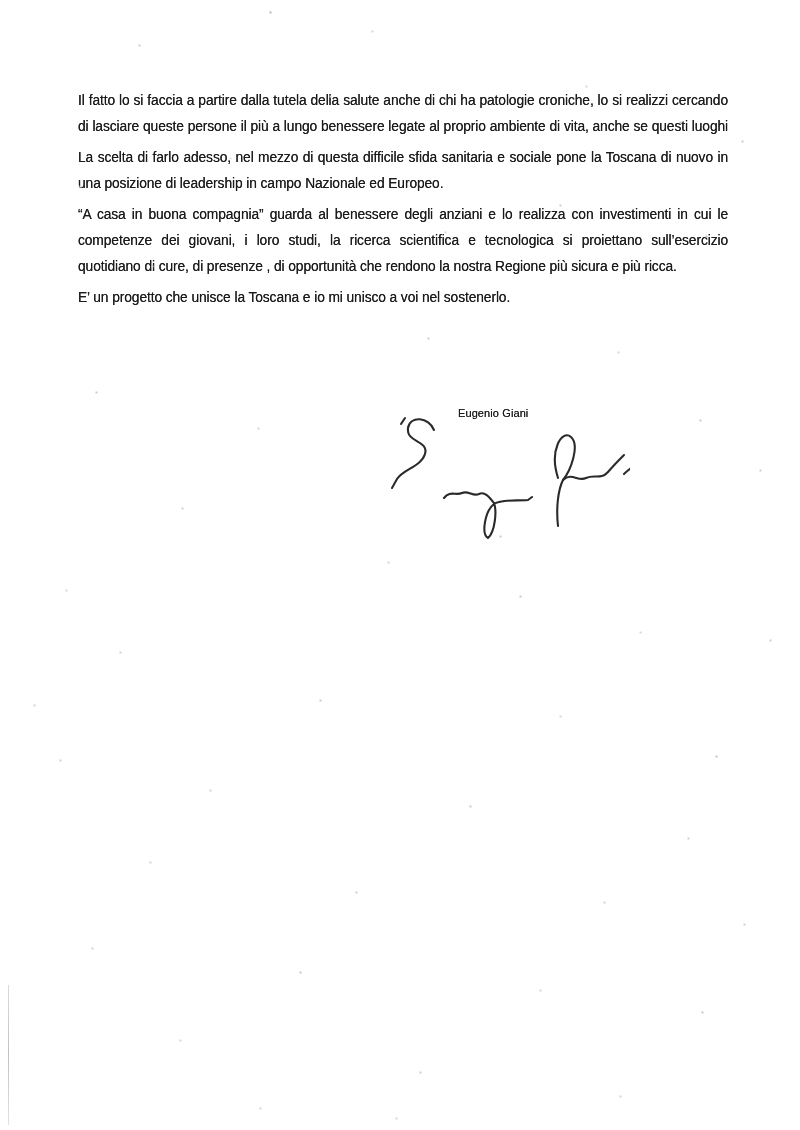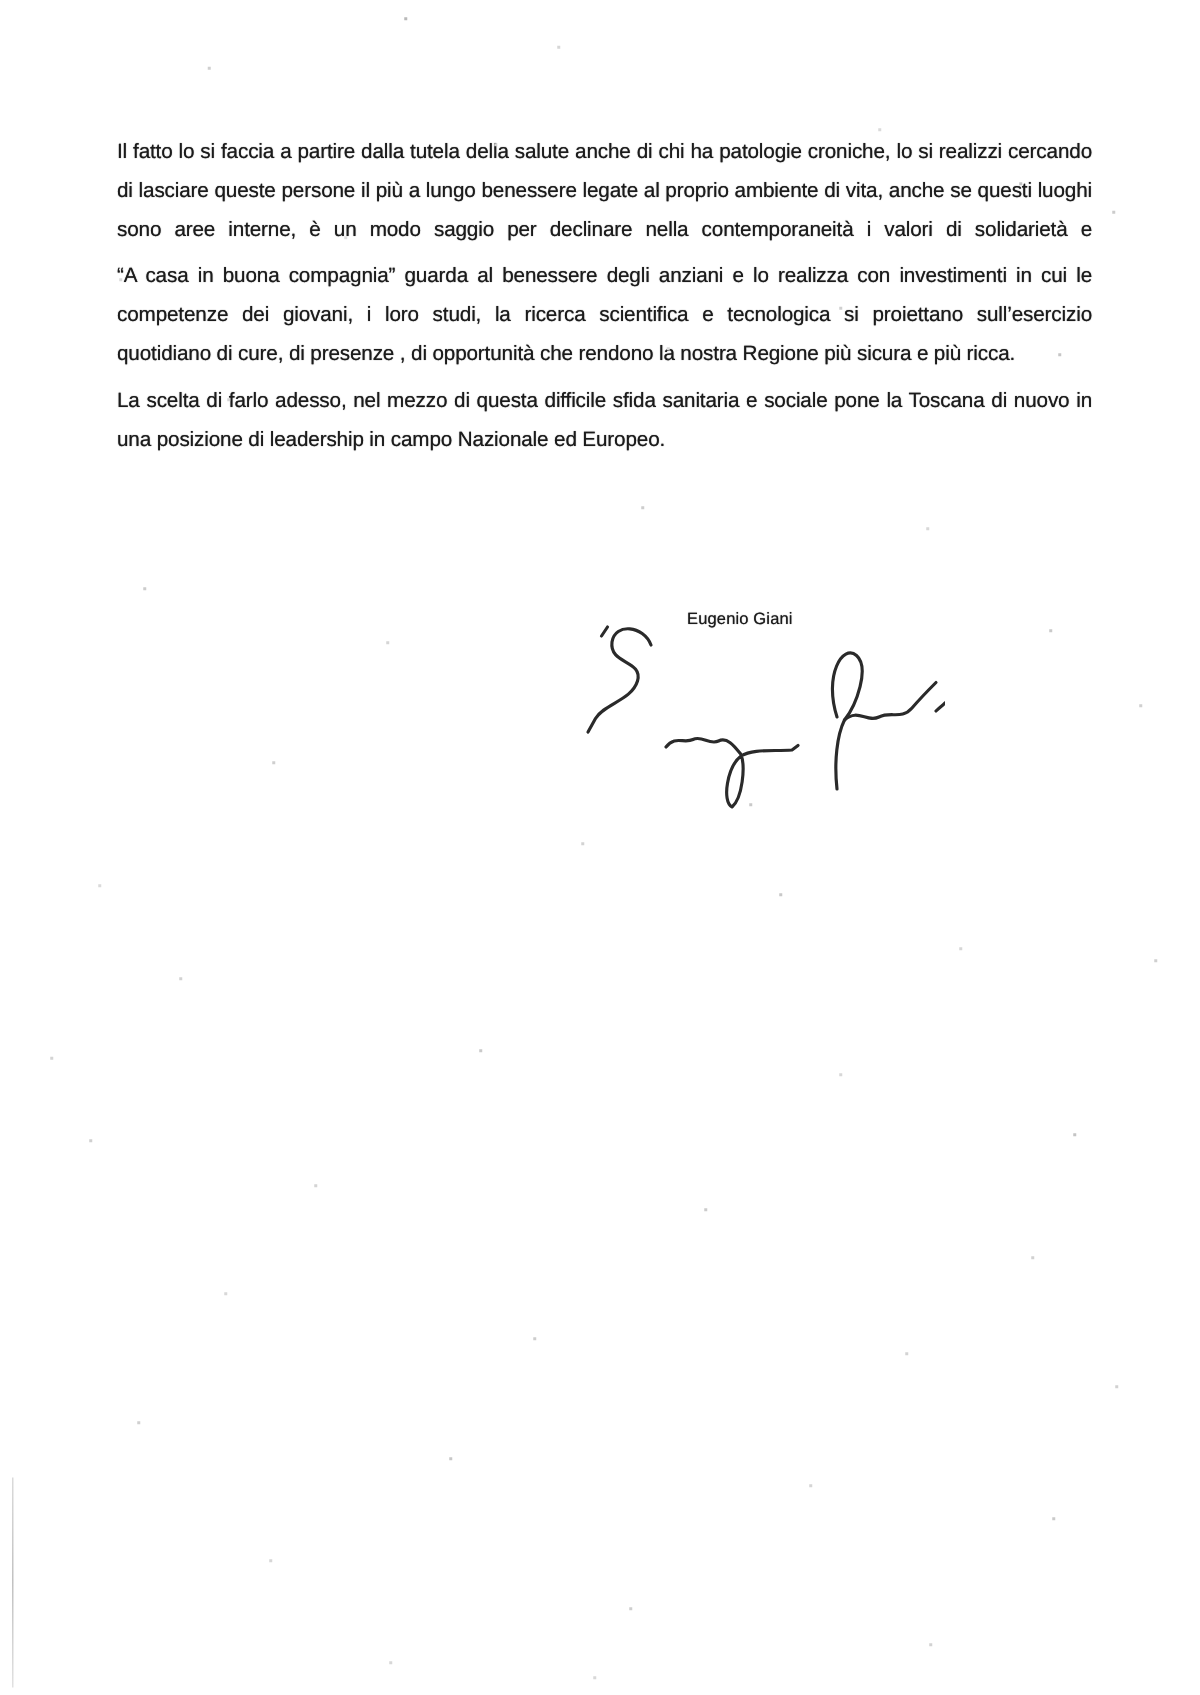--- a/index.html
+++ b/index.html
@@ -63,34 +63,36 @@
 </head>
 <body>
 
 <div class="page">
 
   <div class="text-block">
 
     <p class="para">
       <span class="line fill">Il fatto lo si faccia a partire dalla tutela della salute anche di chi ha patologie croniche, lo si realizzi cercando</span>
       <span class="line fill">di lasciare queste persone il più a lungo benessere legate al proprio ambiente di vita, anche se questi luoghi</span>
-      <span class="line fill">sono aree interne, è un modo saggio per declinare nella contemporaneità i valori di solidarietà e</span>
+    </p>
+
+    <p class="para">
+      <span class="line fill">La scelta di farlo adesso, nel mezzo di questa difficile sfida sanitaria e sociale pone la Toscana di nuovo in</span>
+      <span class="line">una posizione di leadership in campo Nazionale ed Europeo.</span>
     </p>
 
     <p class="para">
       <span class="line fill">“A casa in buona compagnia” guarda al benessere degli anziani e lo realizza con investimenti in cui le</span>
       <span class="line fill">competenze dei giovani, i loro studi, la ricerca scientifica e tecnologica si proiettano sull’esercizio</span>
       <span class="line">quotidiano di cure, di presenze , di opportunità che rendono la nostra Regione più sicura e più ricca.</span>
     </p>
 
     <p class="para">
-      <span class="line fill">La scelta di farlo adesso, nel mezzo di questa difficile sfida sanitaria e sociale pone la Toscana di nuovo in</span>
-      <span class="line">una posizione di leadership in campo Nazionale ed Europeo.</span>
+      <span class="line">E’ un progetto che unisce la Toscana e io mi unisco a voi nel sostenerlo.</span>
     </p>
-
 
   </div>
 
   <div class="signer-name">Eugenio Giani</div>
 
   <svg class="signature" viewBox="0 0 240 132" xmlns="http://www.w3.org/2000/svg">
     <g fill="none" stroke="#2a2a2a" stroke-width="2.1" stroke-linecap="round" stroke-linejoin="round">
 
       <path d="M11 10 l4 -6"></path>
 

